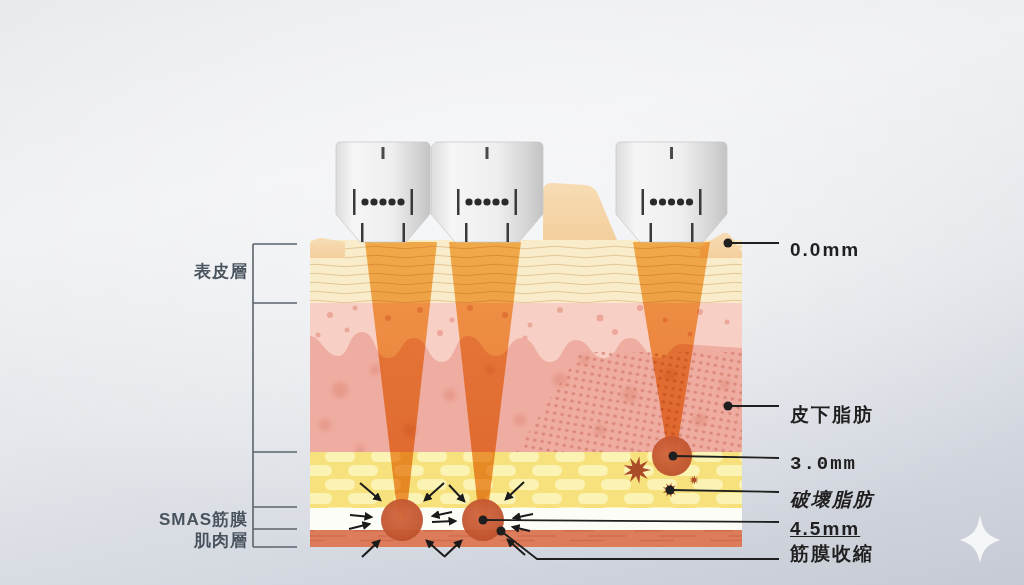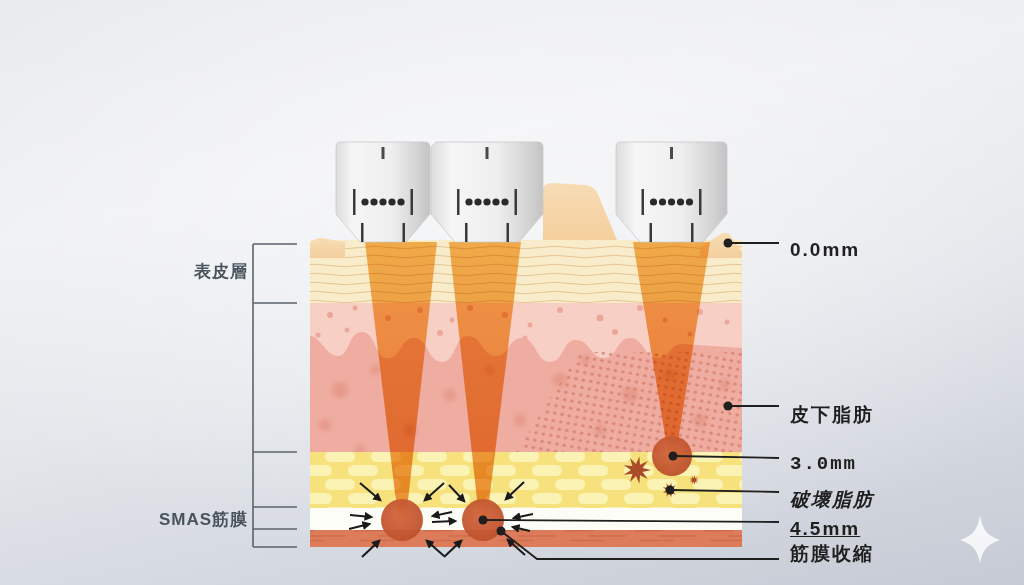--- a/index.html
+++ b/index.html
@@ -242,20 +242,21 @@
         <circle cx="483" cy="520" r="4.5"></circle>
         <circle cx="501" cy="531" r="4.5"></circle>
     </g>
 
     <path fill="#ffffff" opacity="0.8" d="M980,515 C983,531 987,535 1000,540 C987,545 983,549 980,563 C977,549 973,545 960,540 C973,535 977,531 980,515 Z"></path>
   </svg>
 
 
   <div class="abs layer-label" style="top:260px;">表皮層</div>
   <div class="abs layer-label" style="top:508px;">SMAS筋膜</div>
+  <div class="abs layer-label" style="top:529px;">肌肉層</div>
 
   <div class="abs anno-label" style="top:232px;">0.0mm</div>
   <div class="abs anno-label" style="top:395px;">皮下脂肪</div>
   <div class="abs anno-label" style="top:446px;font-family:Liberation Mono, monospace;">3.0mm</div>
   <div class="abs anno-label" style="top:480px;font-style:italic;">破壞脂肪</div>
   <div class="abs anno-label" style="top:511px;text-decoration:underline;">4.5mm</div>
   <div class="abs anno-label" style="top:534px;">筋膜收縮</div>
 
 </div>
 

